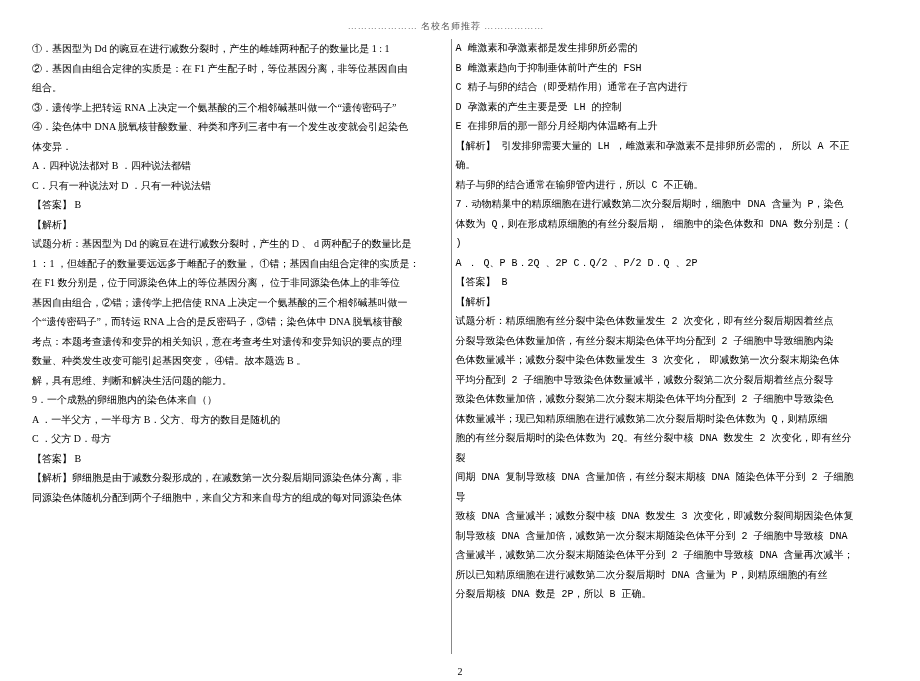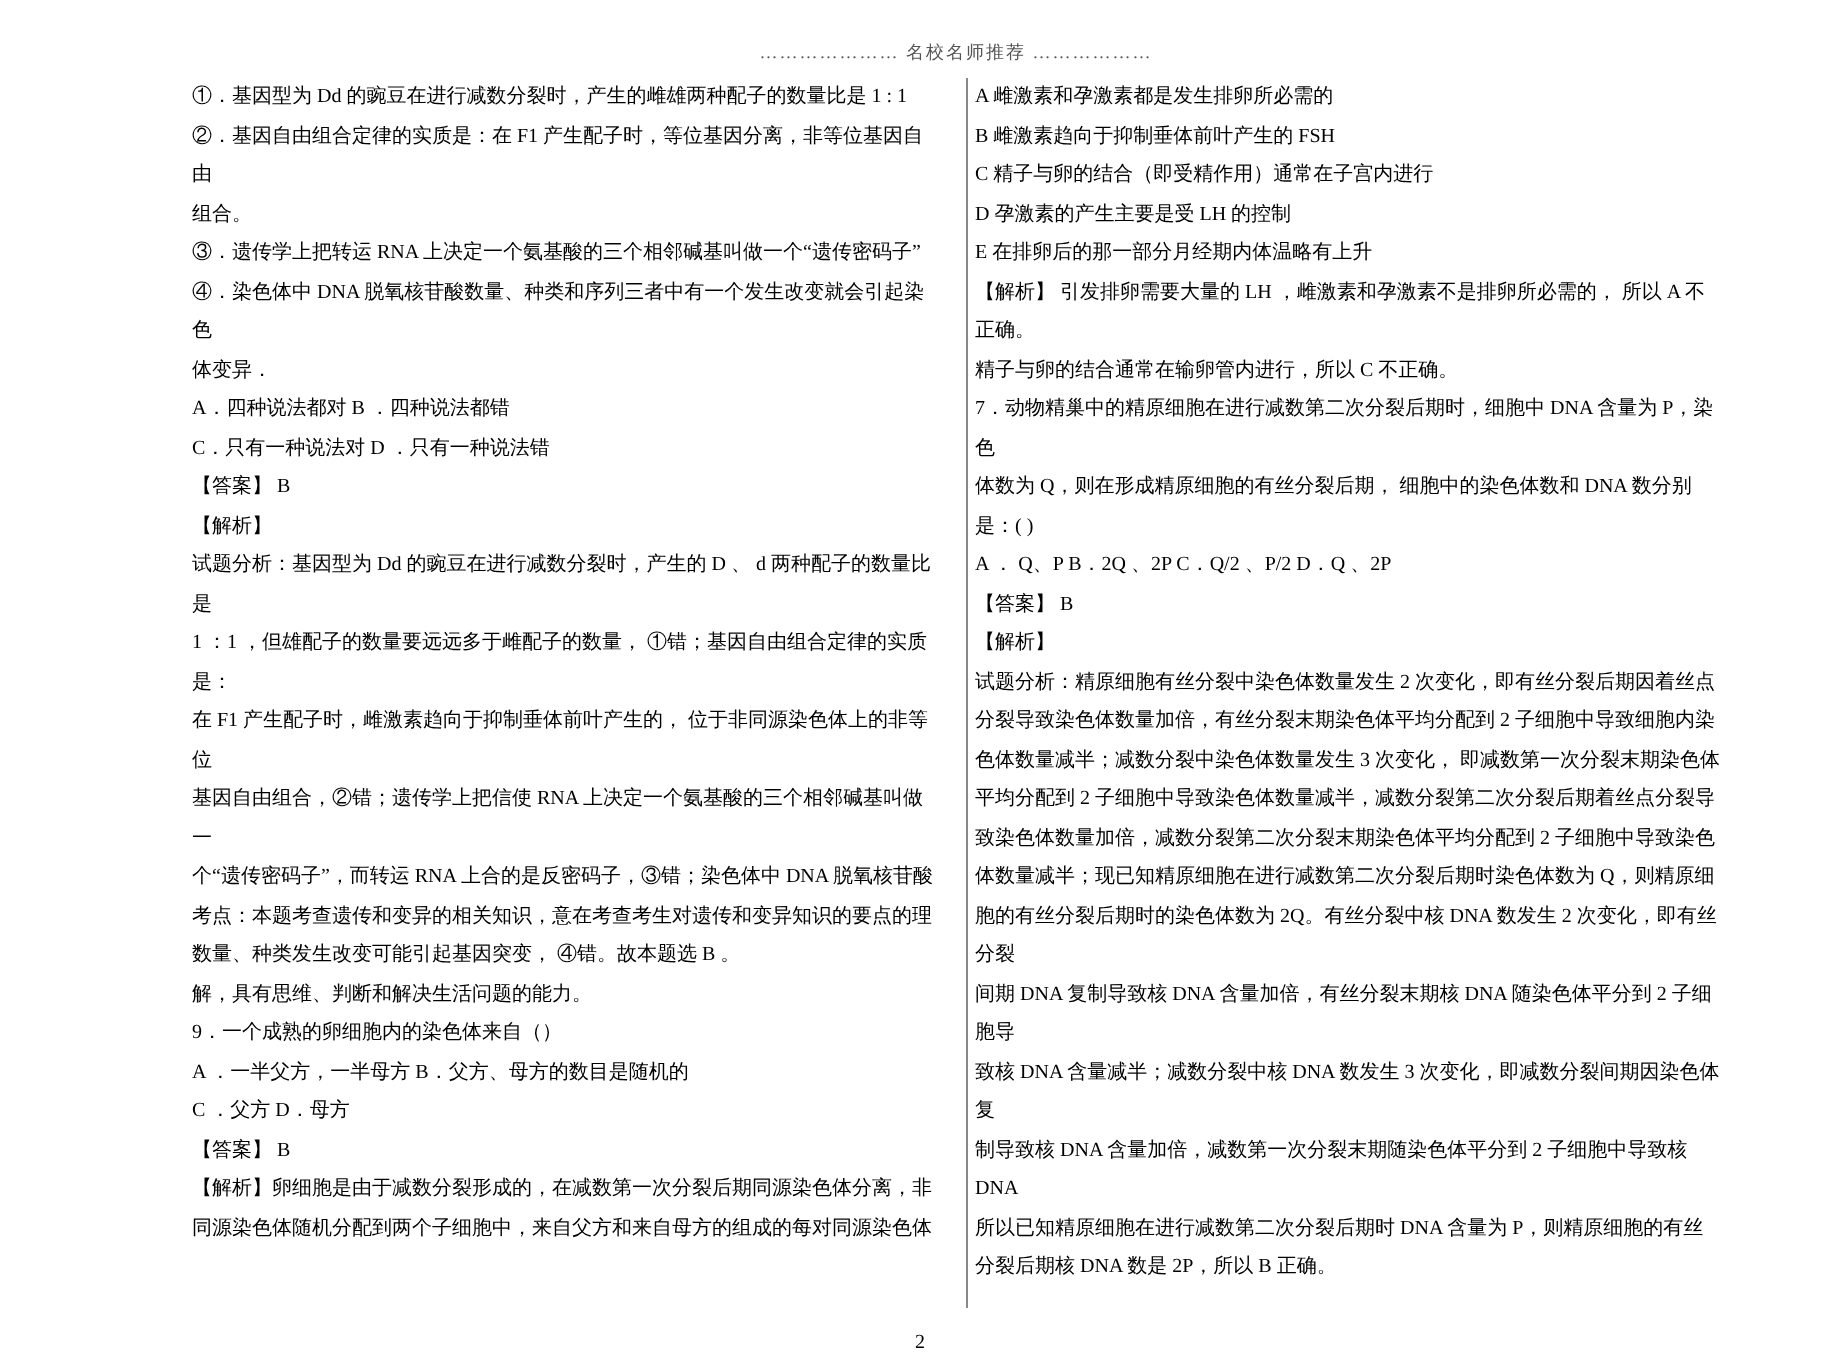--- a/index.html
+++ b/index.html
@@ -11,21 +11,21 @@
     color: #000;
     width: 920px;
     height: 681px;
     overflow: hidden;
   }
   .page {
     width: 920px;
     height: 681px;
     position: relative;
     box-sizing: border-box;
-    padding: 20px 60px 10px 96px;
+    padding: 20px 60px 10px 32px;
   }
   .header {
     text-align: center;
     font-size: 9px;
     color: #555;
     margin-bottom: 6px;
     letter-spacing: 1px;
   }
   .columns {
     display: flex;
@@ -37,20 +37,21 @@
     line-height: 1.95;
     font-size: 10px;
     position: relative;
   }
   .col-left {
     border-right: 0.5px solid #888;
     padding-right: 14px;
   }
   .col-right {
     padding-left: 4px;
+    font-family: Liberation Mono, monospace;
   }
   .line { display:block; }
   .pagenum {
     position: absolute;
     bottom: 4px;
     left: 50%;
     transform: translateX(-50%);
     font-size: 10px;
   }
 </style>
@@ -67,21 +68,21 @@
       <span class="line">组合。</span>
       <span class="line">③．遗传学上把转运     RNA 上决定一个氨基酸的三个相邻碱基叫做一个“遗传密码子”</span>
       <span class="line">④．染色体中 DNA 脱氧核苷酸数量、种类和序列三者中有一个发生改变就会引起染色</span>
       <span class="line">体变异．</span>
       <span class="line">A．四种说法都对        B ．四种说法都错</span>
       <span class="line">C．只有一种说法对      D  ．只有一种说法错</span>
       <span class="line">【答案】 B</span>
       <span class="line">【解析】</span>
       <span class="line">试题分析：基因型为    Dd 的豌豆在进行减数分裂时，产生的      D 、 d 两种配子的数量比是</span>
       <span class="line">1 ：1 ，但雄配子的数量要远远多于雌配子的数量，    ①错；基因自由组合定律的实质是：</span>
-      <span class="line">在 F1 产生配子时，雌激素趋向于抑制垂体前叶产生的，      位于非同源染色体上的非等位</span>
+      <span class="line">在 F1 数分别是，位于同源染色体上的等位基因分离，      位于非同源染色体上的非等位</span>
       <span class="line">基因自由组合，②错；遗传学上把信使     RNA 上决定一个氨基酸的三个相邻碱基叫做一</span>
       <span class="line">个“遗传密码子”，而转运 RNA 上合的是反密码子，③错；染色体中     DNA 脱氧核苷酸</span>
       <span class="line">考点：本题考查遗传和变异的相关知识，意在考查考生对遗传和变异知识的要点的理</span>
       <span class="line">数量、种类发生改变可能引起基因突变，    ④错。故本题选    B 。</span>
       <span class="line">解，具有思维、判断和解决生活问题的能力。</span>
       <span class="line">9．一个成熟的卵细胞内的染色体来自（）</span>
       <span class="line">A ．一半父方，一半母方     B．父方、母方的数目是随机的</span>
       <span class="line">C ．父方 D．母方</span>
       <span class="line">【答案】 B</span>
       <span class="line">【解析】卵细胞是由于减数分裂形成的，在减数第一次分裂后期同源染色体分离，非</span>
@@ -104,19 +105,20 @@
       <span class="line">试题分析：精原细胞有丝分裂中染色体数量发生      2 次变化，即有丝分裂后期因着丝点</span>
       <span class="line">分裂导致染色体数量加倍，有丝分裂末期染色体平均分配到        2 子细胞中导致细胞内染</span>
       <span class="line">色体数量减半；减数分裂中染色体数量发生       3 次变化，   即减数第一次分裂末期染色体</span>
       <span class="line">平均分配到  2 子细胞中导致染色体数量减半，减数分裂第二次分裂后期着丝点分裂导</span>
       <span class="line">致染色体数量加倍，减数分裂第二次分裂末期染色体平均分配到         2 子细胞中导致染色</span>
       <span class="line">体数量减半；现已知精原细胞在进行减数第二次分裂后期时染色体数为         Q，则精原细</span>
       <span class="line">胞的有丝分裂后期时的染色体数为     2Q。有丝分裂中核 DNA 数发生 2 次变化，即有丝分裂</span>
       <span class="line">间期 DNA 复制导致核 DNA 含量加倍，有丝分裂末期核   DNA 随染色体平分到  2 子细胞导</span>
       <span class="line">致核 DNA 含量减半；减数分裂中核   DNA 数发生 3 次变化，即减数分裂间期因染色体复</span>
       <span class="line">制导致核 DNA 含量加倍，减数第一次分裂末期随染色体平分到       2 子细胞中导致核 DNA</span>
+      <span class="line">含量减半，减数第二次分裂末期随染色体平分到       2 子细胞中导致核  DNA 含量再次减半；</span>
       <span class="line">所以已知精原细胞在进行减数第二次分裂后期时        DNA 含量为 P，则精原细胞的有丝</span>
       <span class="line">分裂后期核 DNA 数是 2P，所以 B 正确。</span>
     </div>
 
   </div>
   <div class="pagenum">2</div>
 </div>
 
 </body></html>

